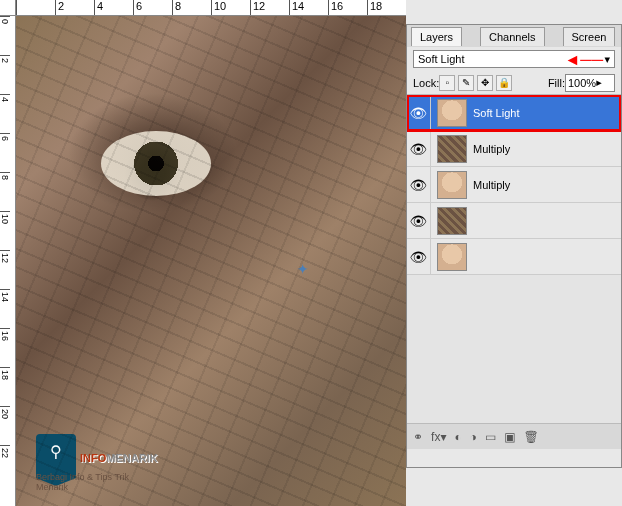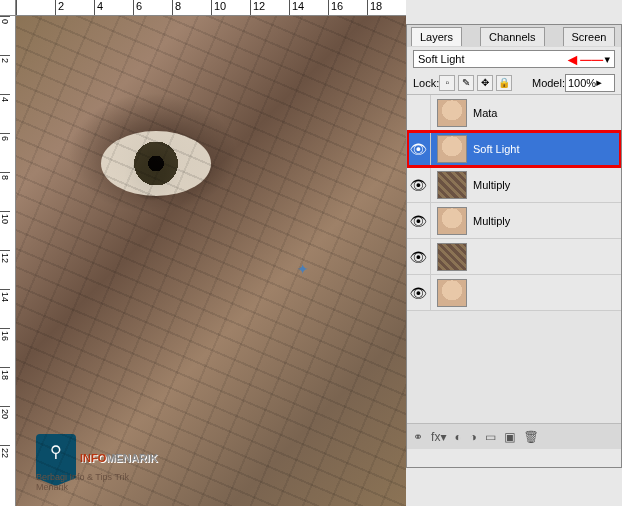--- a/index.html
+++ b/index.html
@@ -113,32 +113,27 @@
       <span class="arrow">◄──</span>
     </div>
     <div class="lock-row">
       <span>Lock:</span>
       <div class="lock-icons" id="lockicons">
           <span>▫</span>
           <span>✎</span>
           <span>✥</span>
           <span>🔒</span>
         </div>
-      <span style="margin-left:auto">Model:</span>
+      <span style="margin-left:auto">Fill:</span>
       <div class="opacity-field">
         <span>100%</span>
           <span>▸</span>
       </div>
     </div>
     <div class="layers-list" id="layerlist">
-        <div class="layer">
-          <div class="vis"></div>
-          <div class="thumb face"></div>
-          <div class="layer-name">Mata</div>
-        </div>
         <div class="layer selected highlighted">
           <div class="vis">👁</div>
           <div class="thumb face"></div>
           <div class="layer-name">Soft Light</div>
         </div>
         <div class="layer">
           <div class="vis">👁</div>
           <div class="thumb bark"></div>
           <div class="layer-name">Multiply</div>
         </div>

